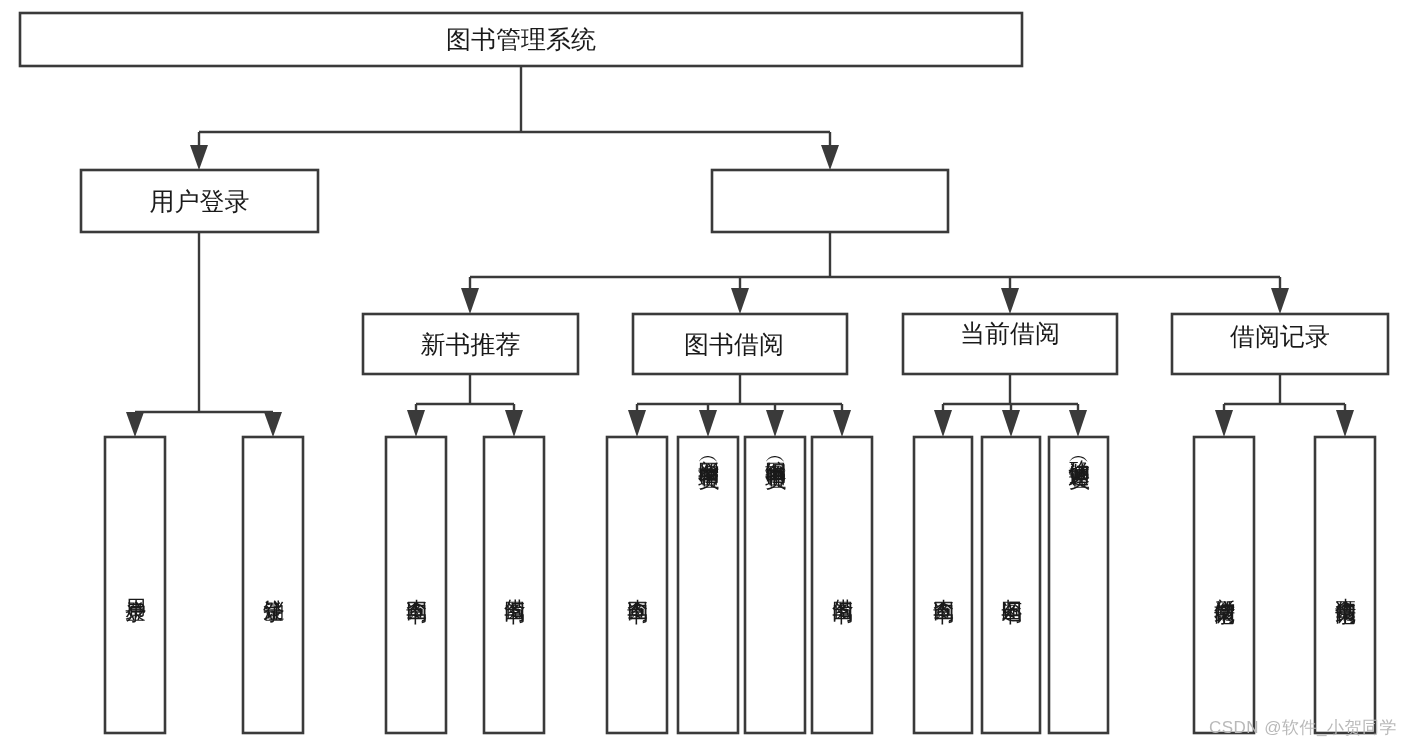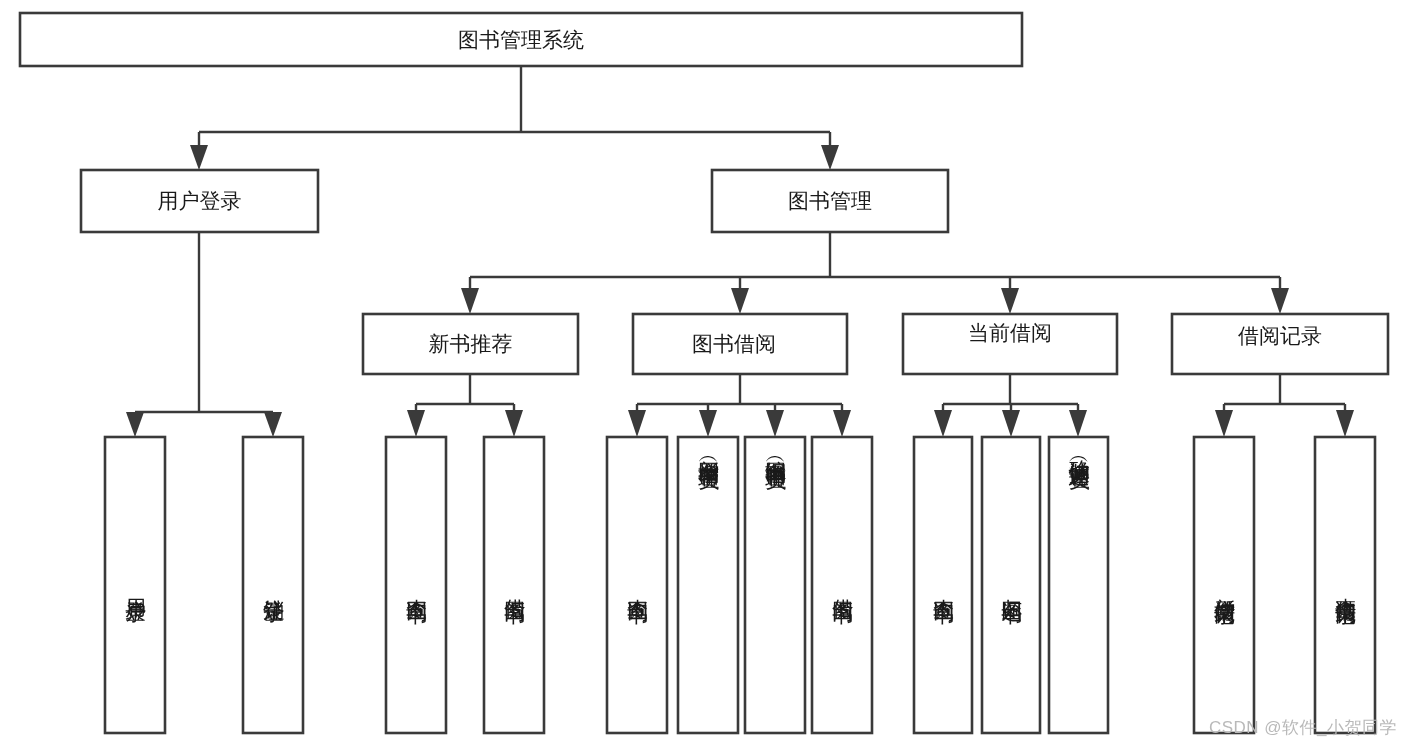--- a/index.html
+++ b/index.html
@@ -56,21 +56,21 @@
     color: #1a1a1a;
     white-space: nowrap;
     pointer-events: none;
   }
   .hlabel-wrap {
     position: absolute;
     display: flex;
     align-items: center;
     justify-content: center;
     font-family: "DejaVu Sans", "Liberation Sans", sans-serif;
-    font-size: 21px;
+    font-size: 25px;
     color: #1a1a1a;
     white-space: nowrap;
     pointer-events: none;
   }
   #watermark {
     position: absolute;
     right: 8px;
     bottom: 8px;
     font-family: Liberation Sans, sans-serif;
     font-size: 17px;
@@ -181,21 +181,20 @@
     <rect class="node-box" x="914" y="437" width="58" height="296"></rect>
     <rect class="node-box" x="982" y="437" width="58" height="296"></rect>
     <rect class="node-box" x="1049" y="437" width="59" height="296"></rect>
     <rect class="node-box" x="1194" y="437" width="60" height="296"></rect>
     <rect class="node-box" x="1315" y="437" width="60" height="296"></rect>
   </svg>
 
   <div class="hlabel-wrap" style="left:20px; top:13px; width:1002px; height:53px;">图书管理系统</div>
 
   <div class="hlabel-wrap" style="left:81px; top:170px; width:237px; height:62px;">用户登录</div>
-  <div class="hlabel-wrap" style="left:712px; top:170px; width:236px; height:62px;">图书管理</div>
 
   <div class="hlabel-wrap" style="left:363px; top:314px; width:215px; height:60px;">新书推荐</div>
   <div class="hlabel-wrap" style="left:633px; top:314px; width:202px; height:60px;">图书借阅</div>
   <div class="hlabel-wrap" style="left:903px; top:303px; width:214px; height:60px;">当前借阅</div>
   <div class="hlabel-wrap" style="left:1172px; top:314px; width:216px; height:44px;">借阅记录</div>
 
   <div class="vlabel-wrap" style="left:105px; top:437px; width:60px; height:296px;">用户登录</div>
   <div class="vlabel-wrap" style="left:243px; top:437px; width:60px; height:296px;">注销登录</div>
   <div class="vlabel-wrap" style="left:386px; top:437px; width:60px; height:296px;">查询图书</div>
   <div class="vlabel-wrap" style="left:484px; top:437px; width:60px; height:296px;">借阅图书</div>

